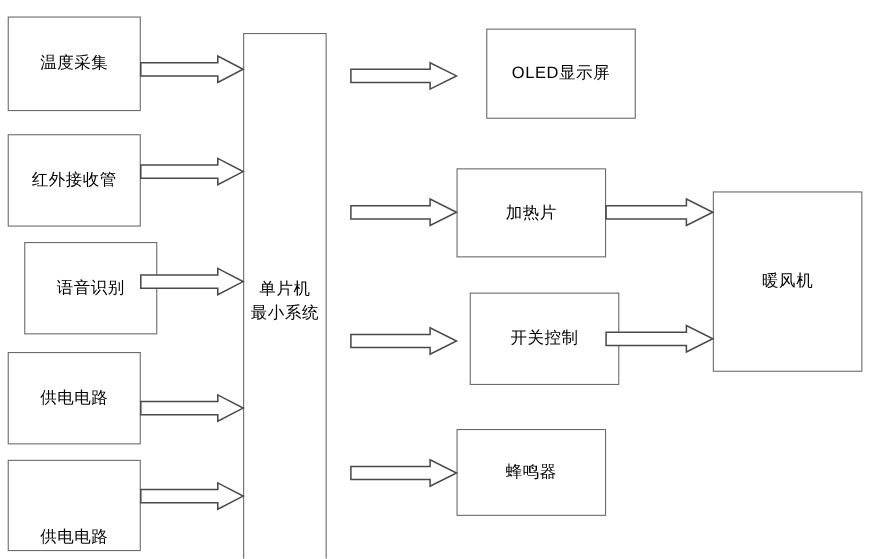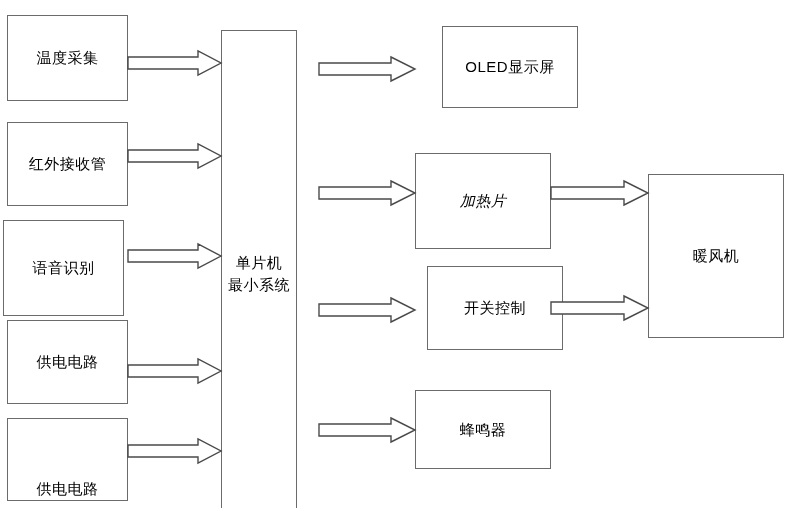--- a/index.html
+++ b/index.html
@@ -55,42 +55,42 @@
 <div id="canvas">
 
   <div class="node" style="left:7px; top:122px; width:121px; height:84px;">
     <span class="label">红外接收管</span>
   </div>
 
   <div class="node" style="left:7px; top:15px; width:121px; height:86px;">
     <span class="label">温度采集</span>
   </div>
 
-  <div class="node" style="left:3px; top:220px; width:121px; height:96px;">
+  <div class="node" style="left:22px; top:220px; width:121px; height:84px;">
     <span class="label">语音识别</span>
   </div>
 
   <div class="node" style="left:7px; top:320px; width:121px; height:84px;">
     <span class="label">供电电路</span>
   </div>
 
   <div class="node" style="left:7px; top:418px; width:121px; height:83px;align-items:flex-end;">
     <span class="label">供电电路</span>
   </div>
 
   <div class="node" style="left:221px; top:30px; width:76px; height:488px;">
     <span class="label">单片机
 最小系统</span>
   </div>
 
   <div class="node" style="left:415px; top:26px; width:136px; height:82px;margin-left:27px;">
     <span class="label">OLED显示屏</span>
   </div>
 
-  <div class="node" style="left:415px; top:153px; width:136px; height:96px;font-style:italic;">
+  <div class="node" style="left:415px; top:153px; width:136px; height:81px;">
     <span class="label">加热片</span>
   </div>
 
   <div class="node" style="left:415px; top:266px; width:136px; height:84px;margin-left:12px;">
     <span class="label">开关控制</span>
   </div>
 
   <div class="node" style="left:648px; top:174px; width:136px; height:164px;">
     <span class="label">暖风机</span>
   </div>

